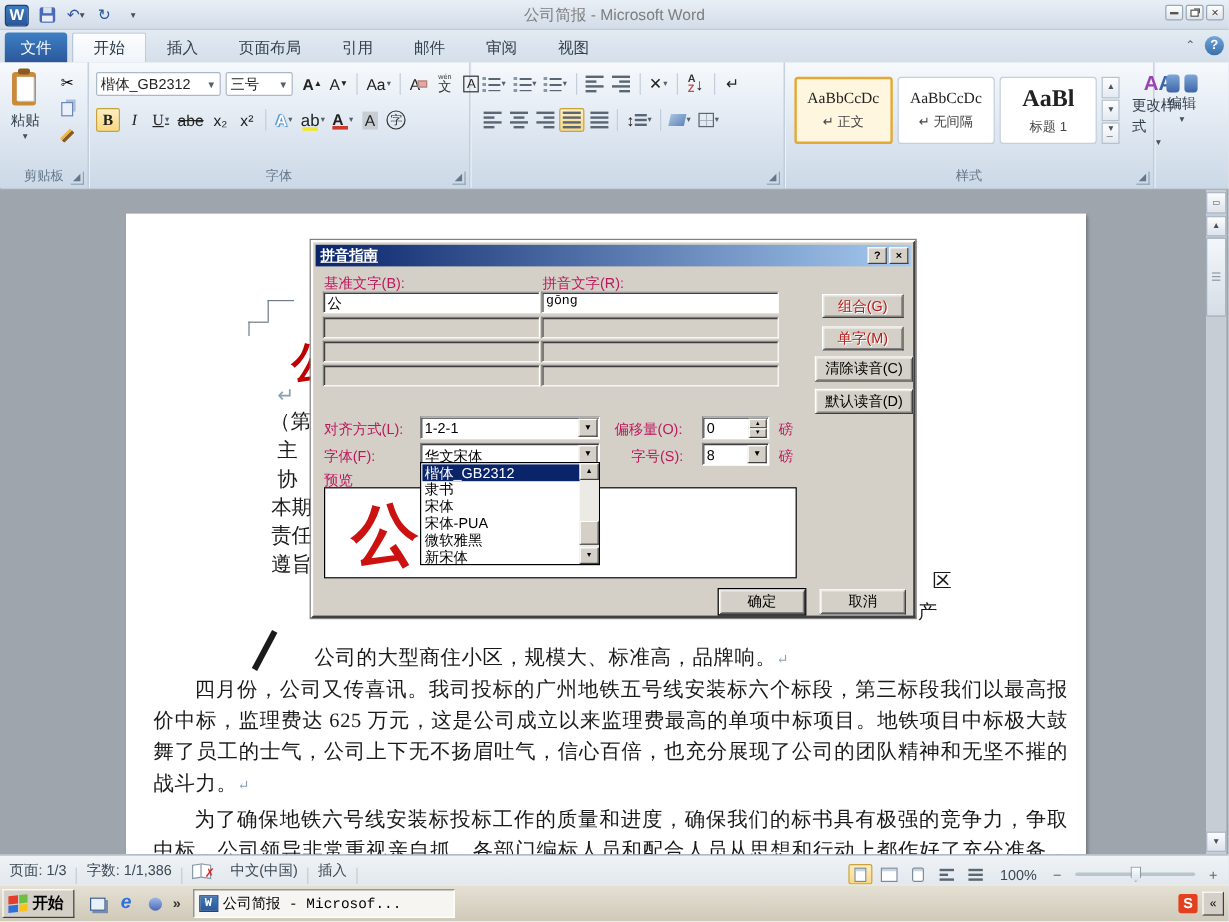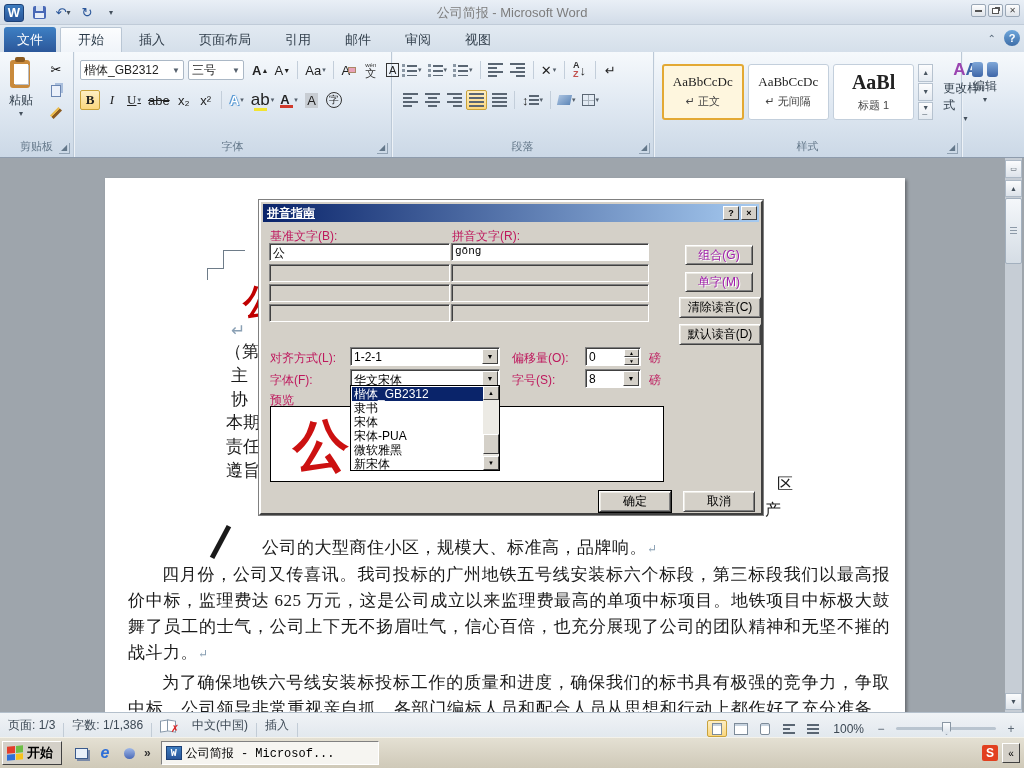--- a/index.html
+++ b/index.html
@@ -127,21 +127,21 @@
   .dlg-title .tbuttons { position:absolute; right:2px; top:2px; display:flex; gap:2px; }
   .tb { width:16px; height:14px; background:#D4D0C8; border:1px solid; border-color:#FFFFFF #404040 #404040 #FFFFFF;
     font-size:9px; font-weight:bold; color:#000; display:flex; align-items:center; justify-content:center; }
   .dl { position:absolute; font-size:12px; color:#be185d; }
   .sunken { border:1px solid; border-color:#808080 #FFFFFF #FFFFFF #808080; box-shadow:inset 1px 1px 0 #404040; }
   .fld { position:absolute; background:#fff; font-size:12px; padding:1px 3px; }
   .fld.dis { background:#D4D0C8; }
   .btn95 { position:absolute; background:#D4D0C8; border:1px solid; border-color:#FFFFFF #404040 #404040 #FFFFFF;
     box-shadow:inset 1px 1px 0 #ECEAE4, inset -1px -1px 0 #808080;
     font-size:12px; color:#000; display:flex; align-items:center; justify-content:center; }
-  .btn95.dis { color:#a21caf; text-shadow:1px 1px 0 #fff;text-align:right; }
+  .btn95.dis { color:#b91c1c; text-shadow:1px 1px 0 #fff;text-align:right; }
   .btn95.def { outline:1px solid #000; }
   .cmb { position:absolute; background:#fff; font-size:12px; }
   .cmb .val { position:absolute; left:3px; top:2px; }
   .cmb .drop { position:absolute; right:1px; top:1px; bottom:1px; width:16px; background:#D4D0C8;
     border:1px solid; border-color:#FFFFFF #404040 #404040 #FFFFFF; font-size:7px; display:flex; align-items:center; justify-content:center; }
   .spin { position:absolute; right:1px; top:1px; bottom:1px; width:15px; display:flex; flex-direction:column; }
   .spin span { flex:1; background:#D4D0C8; border:1px solid; border-color:#FFFFFF #404040 #404040 #FFFFFF;
     font-size:5px; display:flex; align-items:center; justify-content:center; }
   .droplist { position:absolute; left:89px; top:183px; width:150px; height:86px; background:#fff; border:1px solid #000; z-index:30; }
   .dli { position:absolute; left:1px; width:132px; height:14px; font-size:12px; padding-left:2px; line-height:14px; white-space:nowrap; }
@@ -315,21 +315,21 @@
           </span>
         <span class="fbtn" style="text-decoration:line-through;">abe</span>
         <span class="fbtn">x₂</span>
         <span class="fbtn">x²</span>
         <span class="vsep"></span>
         <span class="fbtn">
             <span class="outlineA">A</span>
             <span class="ar">▾</span>
           </span>
         <span class="fbtn">
-            <span class="ylwbar" style="font-size:17px;">ab</span>
+            <span class="ylwbar" style="font-size:14px;">ab</span>
             <span class="ar">▾</span>
           </span>
         <span class="fbtn">
             <span class="redbar" style="font-weight:bold;">A</span>
             <span class="ar">▾</span>
           </span>
         <span class="fbtn">
             <span class="shadeA">A</span>
           </span>
         <span class="fbtn">
@@ -434,21 +434,20 @@
         <span class="vsep"></span>
         <span class="fbtn">
             <span style="width:13px;height:10px;background:linear-gradient(135deg,#A9C2E0,#5E87B8);transform:skewX(-12deg);"></span>
             <span class="ar">▾</span>
           </span>
         <span class="fbtn">
             <span style="width:13px;height:12px;border:1px solid #5A6673;background:repeating-linear-gradient(#0000 0 5px,#AAB4BE 5px 6px),repeating-linear-gradient(90deg,#0000 0 5px,#AAB4BE 5px 6px);"></span>
             <span class="ar">▾</span>
           </span>
       </div>
-      <div class="glabel">段落</div>
       <div class="launcher">◢</div>
     </div>
 
     <div class="rgroup" style="left:654px;width:308px;">
       <div class="rrow" style="left:8px;top:8px;gap:4px;">
         <div class="stylecard sel">
           <span class="sample">AaBbCcDc</span>
           <span class="sname">↵ 正文</span>
         </div>
         <div class="stylecard">
@@ -562,21 +561,21 @@
             <span>▼</span>
           </span>
       </div>
       <div class="dl" style="left:388px;top:148px;">磅</div>
 
       <div class="dl" style="left:9px;top:170px;">字体(F):</div>
       <div class="cmb sunken" style="left:89px;top:167px;width:150px;height:19px;">
         <span class="val">华文宋体</span>
         <span class="drop">▼</span>
       </div>
-      <div class="dl" style="left:251px;top:170px;">字号(S):</div>
+      <div class="dl" style="left:265px;top:170px;">字号(S):</div>
       <div class="cmb sunken" style="left:324px;top:167px;width:56px;height:19px;">
         <span class="val">8</span>
         <span class="drop">▼</span>
       </div>
       <div class="dl" style="left:388px;top:170px;">磅</div>
 
       <div class="dl" style="left:9px;top:190px;">预览</div>
       <div class="preview">
         <span class="ch">公</span>
       </div>

